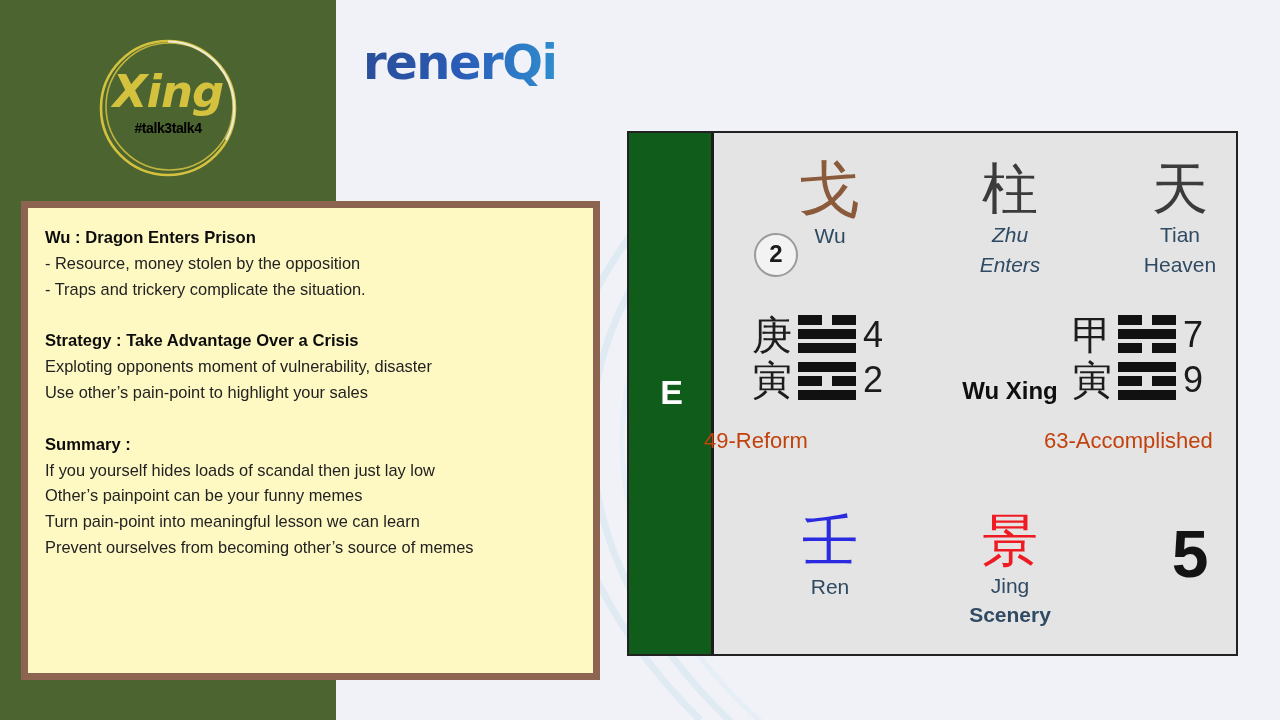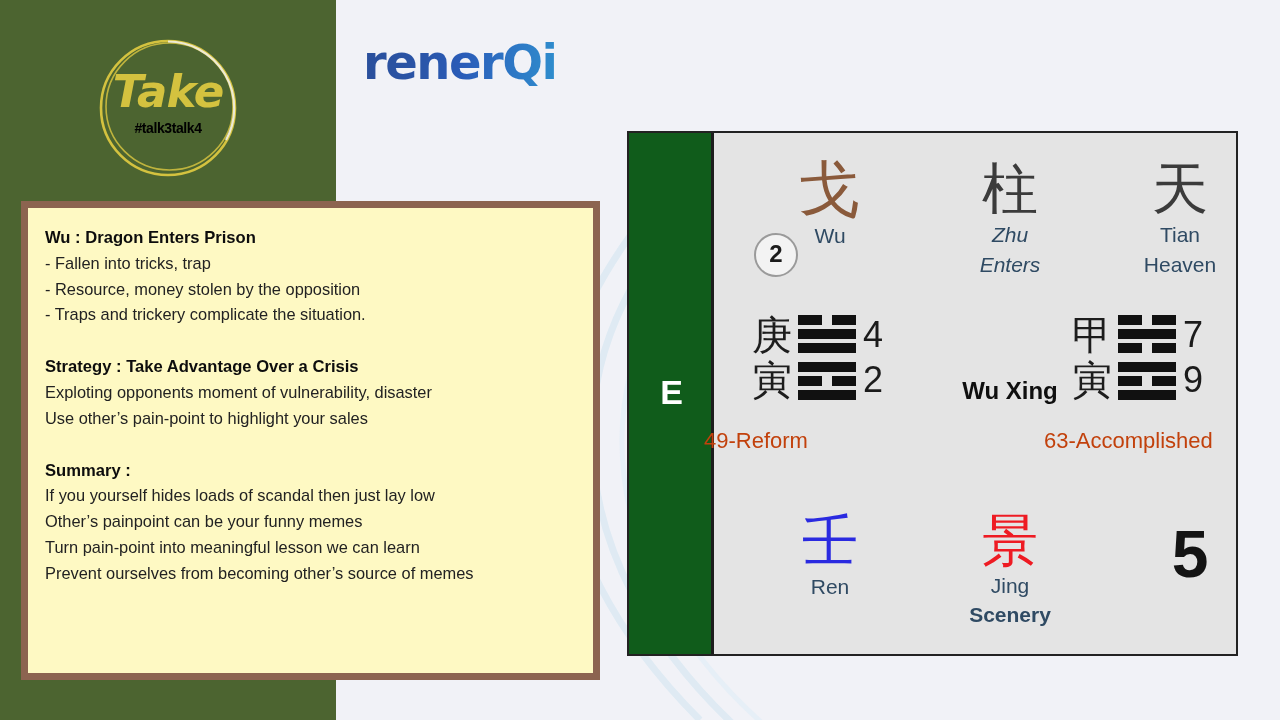--- a/index.html
+++ b/index.html
@@ -308,30 +308,29 @@
 </svg>
 
 <div id="sidebar"></div>
 
 <div id="logo-badge">
   <svg class="ring-svg" width="144" height="144" viewBox="0 0 144 144">
     <circle cx="72" cy="72" r="67" fill="none" stroke="#d4c23f" stroke-width="2.6"></circle>
     <circle cx="73.5" cy="70.5" r="63.5" fill="none" stroke="#d4c23f" stroke-width="1.6" opacity="0.85"></circle>
     <path d="M72 5.5 A66.5 66.5 0 0 1 130 104" fill="none" stroke="#f2efe2" stroke-width="2.2" opacity="0.9"></path>
   </svg>
-  <div class="logo-word">Take</div>
+  <div class="logo-word">Xing</div>
   <div class="logo-tag">#talk3talk4</div>
 </div>
 
 <div id="brand">renerQi</div>
 
 <div id="content-card">
   <div id="card-lines">
       <div class="head-line">Wu : Dragon Enters Prison</div>
-      <div class="body-line">- Fallen into tricks, trap</div>
       <div class="body-line">- Resource, money stolen by the opposition</div>
       <div class="body-line">- Traps and trickery complicate the situation.</div>
       <div class="spacer"></div>
       <div class="head-line">Strategy :  Take Advantage Over a Crisis</div>
       <div class="body-line">Exploting opponents moment of vulnerability, disaster</div>
       <div class="body-line">Use other’s pain-point to highlight your sales</div>
       <div class="spacer"></div>
       <div class="head-line">Summary :</div>
       <div class="body-line">If you yourself hides loads of scandal then just lay low</div>
       <div class="body-line">Other’s painpoint can be your funny memes</div>

